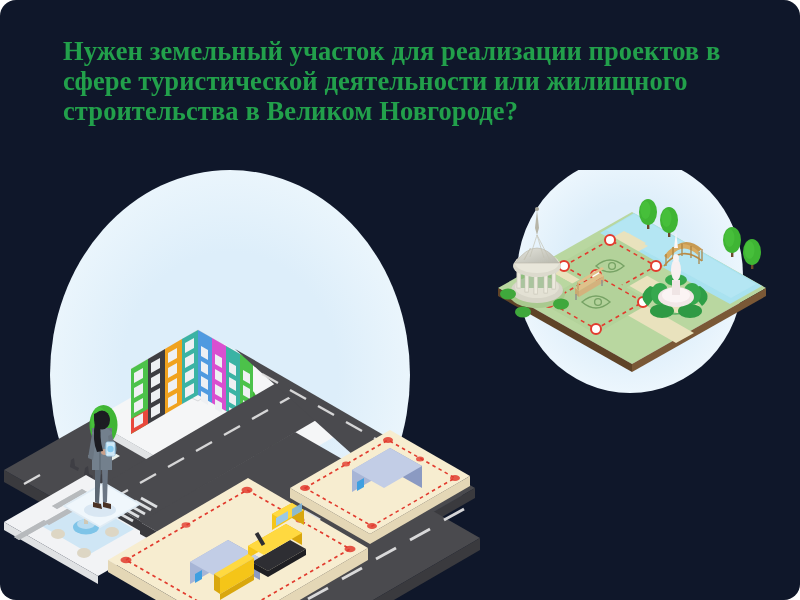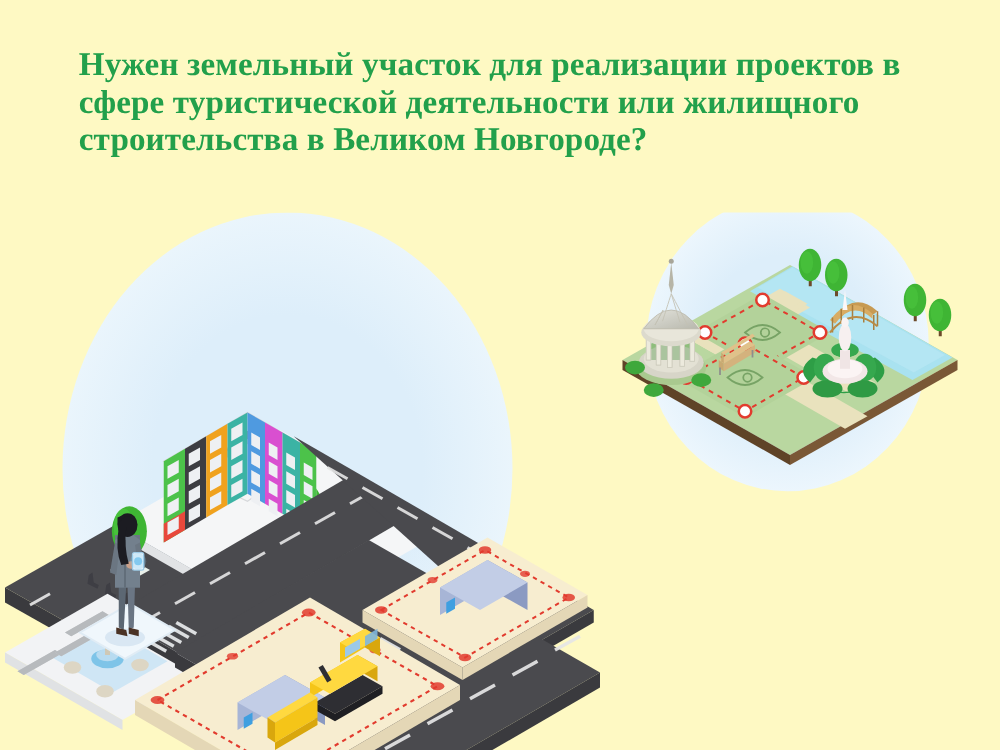--- a/index.html
+++ b/index.html
@@ -16,21 +16,21 @@
     font-weight:bold;font-size:26.5px;line-height:30px;
     color:#22a04b;letter-spacing:0.1px;white-space:pre-line;
   }
 
   
   #art{position:absolute;left:0;top:170px;width:800px;height:430px;display:block;}
 </style>
 </head>
 <body>
 
-<div id="stage" style="background: #fef9c3;">
+<div id="stage" style="background: #0f172a; border-radius: 16px;">
 
   <div id="title" style="color: rgb(34, 160, 75);">Нужен земельный участок для реализации проектов в сфере туристической деятельности или жилищного строительства в Великом Новгороде?</div>
 
   <svg id="art" viewBox="0 0 800 430">
     <defs>
       <linearGradient id="gShadowL" x1="0" y1="0" x2="0" y2="1">
         <stop offset="0%" stop-color="#cfe6f7" stop-opacity="0.95"></stop>
         <stop offset="100%" stop-color="#ffffff" stop-opacity="0"></stop>
       </linearGradient>
       <radialGradient id="gBackL" cx="50%" cy="50%" r="50%">

